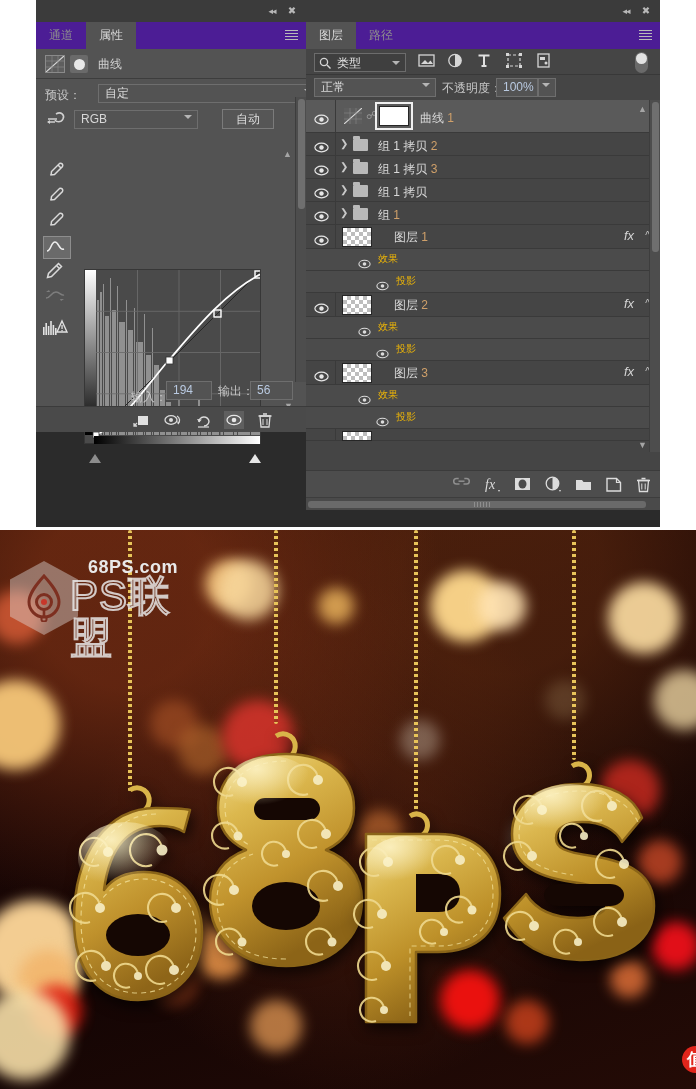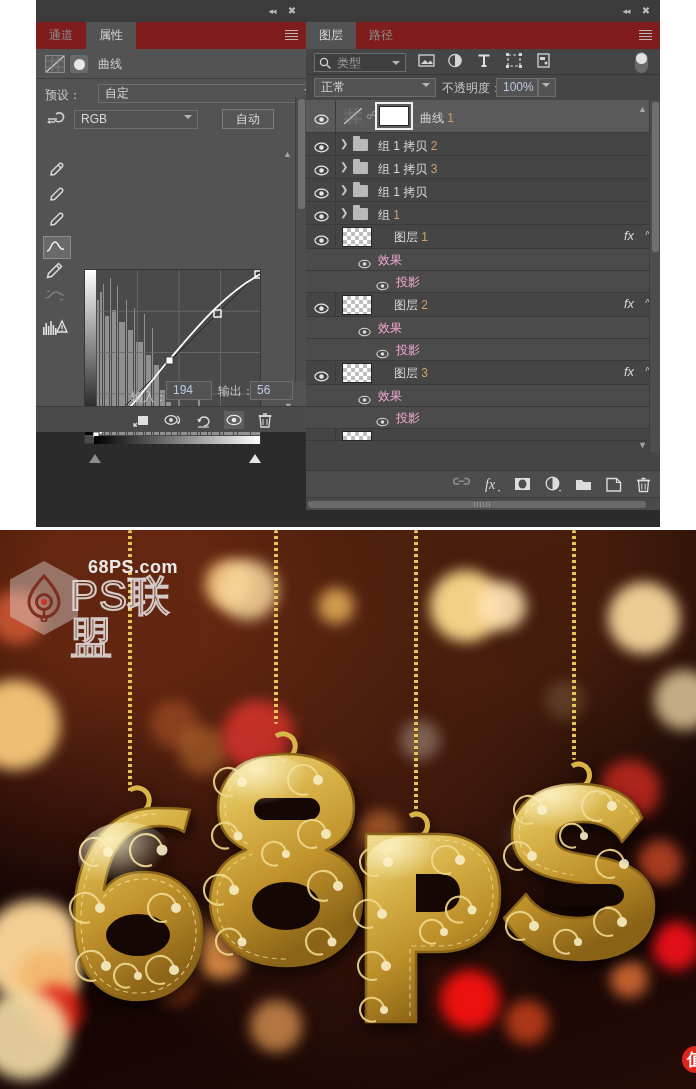--- a/index.html
+++ b/index.html
@@ -22,21 +22,21 @@
   .panel { position: absolute; background: #454545; }
   .panel-topbar {
     position: relative; height: 22px; background: #3b3b3b;
   }
   .collapse-icon, .close-icon {
     position: absolute; top: 5px; width: 12px; height: 12px;
     color: #b8b8b8; font-size: 10px; line-height: 12px; text-align: center;
     cursor: pointer;
   }
   .collapse-icon { font-size: 9px; letter-spacing:-1px; }
-  .tabrow { position: relative; height: 27px; background: #7f1d1d; }
+  .tabrow { position: relative; height: 27px; background: #4c1d95; }
   .tab {
     position: relative; float: left; height: 27px; line-height: 27px;
     padding: 0 13px; font-size: 12px; color: #8d8d8d; cursor: pointer;
   }
   .tab.active { background: #535353; color: #d8d8d8; }
   .hamburger {
     position: absolute; right: 8px; top: 8px; width: 13px; height: 11px; cursor:pointer;
   }
   .hamburger i {
     display:block; height:1px; background:#b9b9b9; margin-bottom:2px;
@@ -132,21 +132,21 @@
 
   
   #layers { left: 270px; top: 0px; width: 354px; height: 510px; background:#454545; }
   .lp-search {
     position:relative; height:26px; background:#454545; border-bottom:1px solid #383838;
   }
   .filterbox {
     position:absolute; left:8px; top:4px; width:92px; height:19px;
     background:#3f3f3f; border:1px solid #6c6c6c; cursor:pointer;
   }
-  .filterbox .ftext { position:absolute; left:22px; top:1px; font-size:12px; color:#a3a3a3;}
+  .filterbox .ftext { position:absolute; left:22px; top:1px; font-size:12px; color:#e5e5e5;}
   .filterbox .chev {
     position:absolute; right:5px; top:7px; width:0;height:0;
     border-left:4px solid transparent; border-right:4px solid transparent;
     border-top:4px solid #b5b5b5;
   }
   .filter-icons { position:absolute; left:112px; top:4px; }
   .fi { display:inline-block; width:18px; height:18px; margin-right:7px; vertical-align:top; cursor:pointer;}
   .toggle-pill {
     position:absolute; right:12px; top:3px; width:13px; height:21px;
     border-radius:7px; background:#6a6a6a; cursor:pointer;
@@ -181,21 +181,21 @@
       linear-gradient(45deg,#bdbdbd 25%,#fff 25%,#fff 75%,#bdbdbd 75%);
     background-size:8px 8px; background-position:0 0,4px 4px;
   }
   .thumb-white { position:absolute; width:30px; height:20px; background:#fff; border:1px solid #262626;}
   .mask-sel-frame {
     position:absolute; border:2px solid #f0f0f0;
   }
   .fx-label { position:absolute; font-style:italic; font-size:13px; color:#d4d4d4; }
   .sub-row { position:relative; height:22px; background:#4b4b4b; border-bottom:1px solid #3a3a3a;}
   .sub-row .eye-sm { position:absolute; width:12px; height:9px; cursor:pointer;}
-  .sub-row .stext { position:absolute; font-size:12px; color:#f9a8d4; }
+  .sub-row .stext { position:absolute; font-size:10px; color:#eab308; }
   .link-ico { position:absolute; font-size:11px; color:#9b9b9b; }
 
   .lp-footer {
     position:absolute; left:0; bottom:13px; width:100%; height:27px;
     background:#4d4d4d; border-top:1px solid #3b3b3b;
   }
   .lf-btn { position:absolute; top:5px; width:19px; height:18px; cursor:pointer;}
   .hscroll {
     position:absolute; left:0; bottom:0; width:100%; height:13px; background:#4a4a4a;
     border-top:1px solid #3d3d3d;

